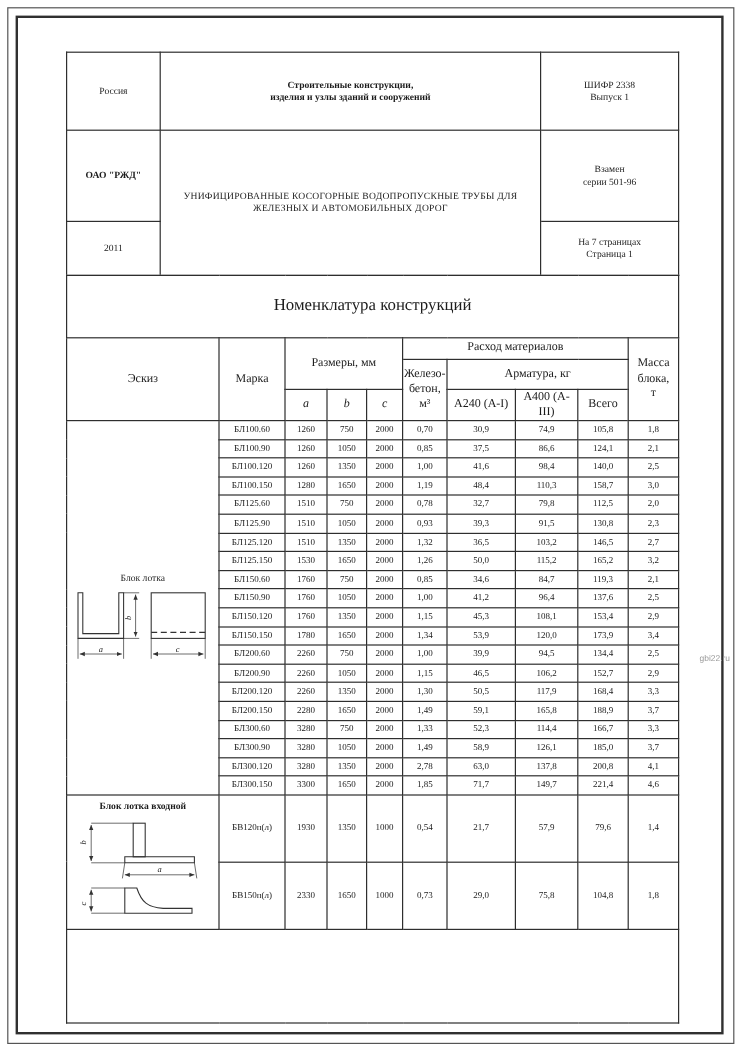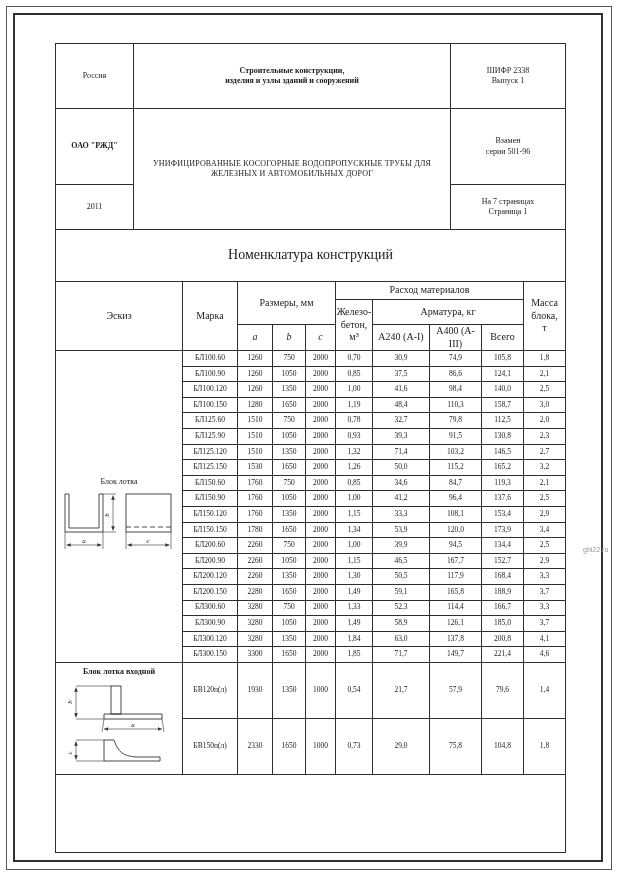--- a/index.html
+++ b/index.html
@@ -219,21 +219,21 @@
           <td>91,5</td>
           <td>130,8</td>
           <td>2,3</td>
         </tr>
         <tr class="data-row">
           <td>БЛ125.120</td>
           <td>1510</td>
           <td>1350</td>
           <td>2000</td>
           <td>1,32</td>
-          <td>71,4</td>
+          <td>36,5</td>
           <td>103,2</td>
           <td>146,5</td>
           <td>2,7</td>
         </tr>
         <tr class="data-row">
           <td>БЛ125.150</td>
           <td>1530</td>
           <td>1650</td>
           <td>2000</td>
           <td>1,26</td>
@@ -263,21 +263,21 @@
           <td>96,4</td>
           <td>137,6</td>
           <td>2,5</td>
         </tr>
         <tr class="data-row">
           <td>БЛ150.120</td>
           <td>1760</td>
           <td>1350</td>
           <td>2000</td>
           <td>1,15</td>
-          <td>33,3</td>
+          <td>45,3</td>
           <td>108,1</td>
           <td>153,4</td>
           <td>2,9</td>
         </tr>
         <tr class="data-row">
           <td>БЛ150.150</td>
           <td>1780</td>
           <td>1650</td>
           <td>2000</td>
           <td>1,34</td>
@@ -297,21 +297,21 @@
           <td>134,4</td>
           <td>2,5</td>
         </tr>
         <tr class="data-row">
           <td>БЛ200.90</td>
           <td>2260</td>
           <td>1050</td>
           <td>2000</td>
           <td>1,15</td>
           <td>46,5</td>
-          <td>167,7</td>
+          <td>106,2</td>
           <td>152,7</td>
           <td>2,9</td>
         </tr>
         <tr class="data-row">
           <td>БЛ200.120</td>
           <td>2260</td>
           <td>1350</td>
           <td>2000</td>
           <td>1,30</td>
           <td>50,5</td>
@@ -350,21 +350,21 @@
           <td>58,9</td>
           <td>126,1</td>
           <td>185,0</td>
           <td>3,7</td>
         </tr>
         <tr class="data-row">
           <td>БЛ300.120</td>
           <td>3280</td>
           <td>1350</td>
           <td>2000</td>
-          <td>1,84</td>
+          <td>2,78</td>
           <td>63,0</td>
           <td>137,8</td>
           <td>200,8</td>
           <td>4,1</td>
         </tr>
         <tr class="data-row">
           <td>БЛ300.150</td>
           <td>3300</td>
           <td>1650</td>
           <td>2000</td>

